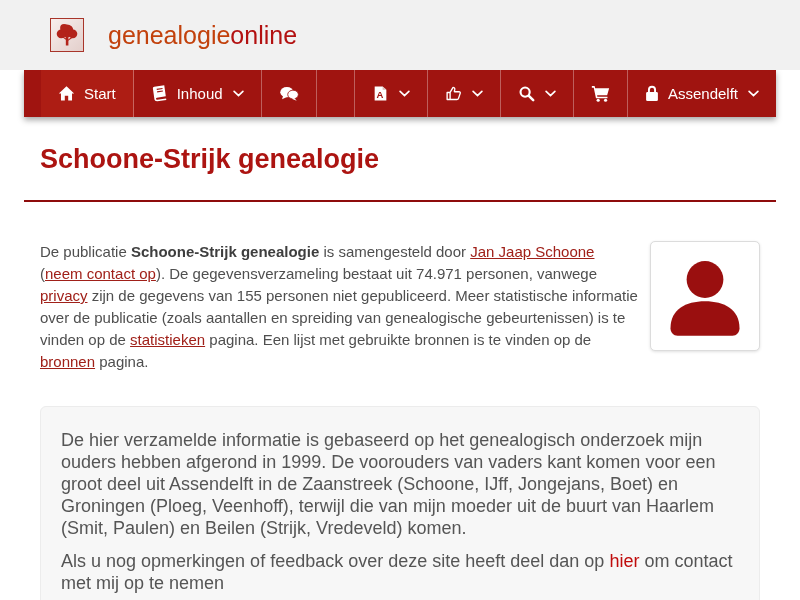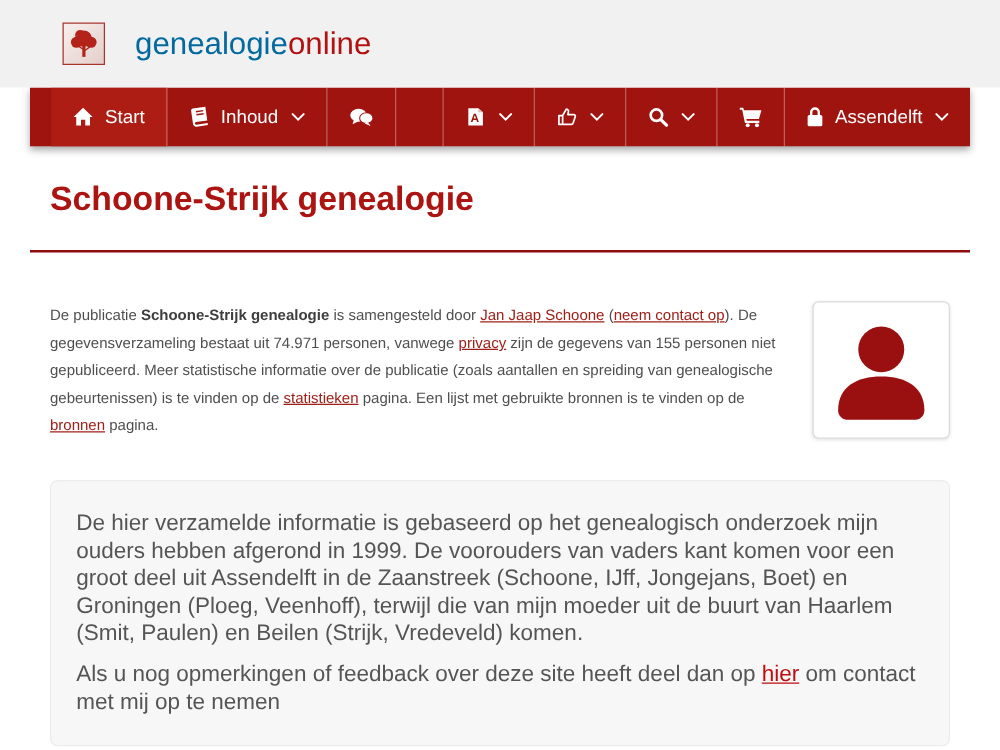--- a/index.html
+++ b/index.html
@@ -23,21 +23,21 @@
     cursor: pointer;
   }
   .logo-box {
     width: 34px; height: 34px;
     border: 1px solid #a8352a;
     background: linear-gradient(135deg, #f8efed 0%, #e3cfcb 100%);
     display: flex; align-items: center; justify-content: center;
   }
   .logo-box svg { width: 28px; height: 28px; }
   .brand-text { margin-left: 24px; font-size: 25px; letter-spacing: 0; }
-  .brand-gray { color: #0369a1; }
+  .brand-gray { color: #c2410c; }
   .brand-red  { color: #b31111; font-weight: normal; }
 
   
   .navbar {
     margin: 0 24px;
     height: 47px;
     background: #a01410;
     display: flex;
     align-items: stretch;
     box-shadow: 0 3px 6px rgba(0,0,0,0.35);
@@ -72,33 +72,32 @@
   }
 
   
   .intro-row {
     display: flex;
     align-items: flex-start;
     padding: 39px 16px 0;
   }
   .intro-text {
     width: 600px;
-    font-size: 12px;
+    font-size: 15px;
     line-height: 22px;
     color: #4f4f4f;
   }
   .intro-text b { color: #3e3e3e; }
   a.red-link {
     color: #a02019;
     text-decoration: underline;
     cursor: pointer;
   }
   a.bright-link {
     color: #c00c0c;
-    text-decoration: underline;
     cursor: pointer;
   }
   .avatar-frame {
     margin-left: auto;
     width: 110px; height: 110px;
     background: #ffffff;
     border: 1px solid #dcdcdc;
     border-radius: 5px;
     padding: 9px;
     box-shadow: 0 1px 3px rgba(0,0,0,0.12);

